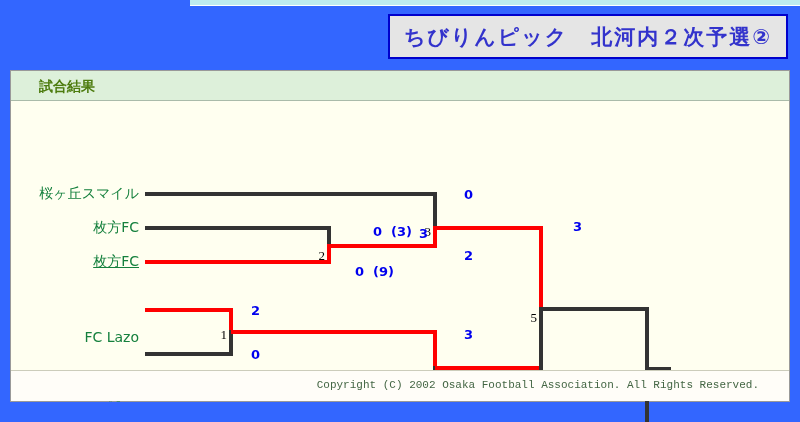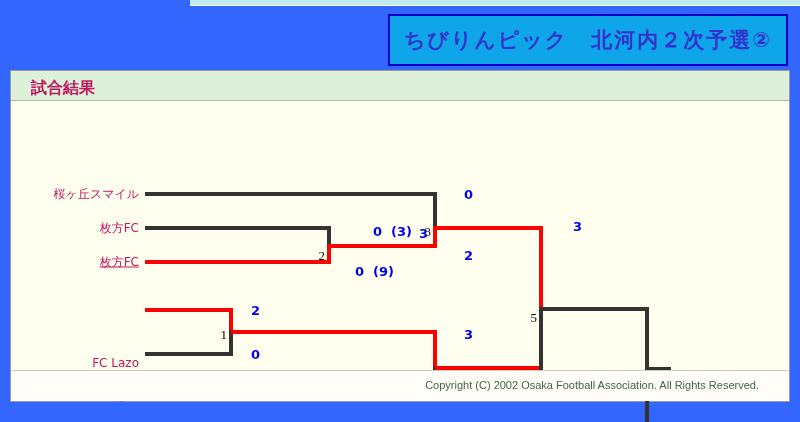--- a/index.html
+++ b/index.html
@@ -7,59 +7,59 @@
     width:800px;height:422px;
     background:#3366FF;
     font-family:"Liberation Sans","DejaVu Sans",sans-serif;
     overflow:hidden;position:relative;
   }
   #top-strip{
     position:absolute;left:190px;top:0;width:610px;height:5px;
     background:#BEEBEF;border-bottom:1px solid #FFFFFF;
   }
   #title-banner{
-    position:absolute;left:388px;top:14px;width:400px;height:52px;
-    background:#0ea5e9;border:2px solid #0000CC;
+    position:absolute;left:388px;top:14px;width:400px;height:45px;
+    background:#e5e5e5;border:2px solid #0000CC;
     display:flex;align-items:center;justify-content:center;
     box-sizing:border-box;
   }
   #title-banner .t{
     color:#3333CC;font-size:21px;font-weight:bold;letter-spacing:2px;
     white-space:pre;font-family:"DejaVu Sans",sans-serif;
   }
   #panel{
     position:absolute;left:10px;top:70px;width:780px;height:332px;
     background:#FFFFF0;border:1px solid #999999;box-sizing:border-box;
   }
   #section-header{
     position:absolute;left:0;top:0;width:778px;height:30px;
     background:#DDF0DA;border-bottom:1px solid #AABBAA;
     box-sizing:border-box;
   }
   #section-header .h{
-    position:absolute;left:20px;top:7px;
-    font-size:16px;font-weight:bold;color:#be185d;
+    position:absolute;left:28px;top:7px;
+    font-size:14px;font-weight:bold;color:#4d7c0f;
     font-family:"DejaVu Sans",sans-serif;
   }
   #bracket{
     position:absolute;left:0;top:31px;width:778px;height:269px;
     background:#FFFFF0;
   }
   #footer{
     position:absolute;left:0;bottom:0;width:778px;height:31px;
     background:#FFFDF8;border-top:1px solid #CCCCBB;box-sizing:border-box;
   }
   #footer .c{
     position:absolute;right:30px;top:8px;
     font-size:11px;color:#446644;
-    font-family:Liberation Sans, sans-serif;
+    font-family:Liberation Mono, monospace;
   }
   .team{
     position:absolute;text-align:right;
-    font-size:12px;color:#be185d;white-space:nowrap;
+    font-size:14px;color:#15803d;white-space:nowrap;
     transform:translateY(-50%);
     font-family:"DejaVu Sans",sans-serif;
   }
   .ln{position:absolute;}
   .ln.h{height:4px;}
   .ln.v{width:4px;}
   .ln.black{background:#333333;}
   .ln.red{background:#FF0000;}
   .mnum{
     position:absolute;font-size:13px;color:#000000;
@@ -88,21 +88,21 @@
   </div>
 
   <div id="bracket">
       <div class="team" style="right: 650px; top: 92px;">桜ヶ丘スマイル</div>
       <div class="ln h black" style="left: 134px; width: 290px; top: 90px;"></div>
       <div class="team" style="right: 650px; top: 126px;">枚方FC</div>
       <div class="ln h black" style="left: 134px; width: 184px; top: 124px;"></div>
       <div class="team" style="right: 650px; top: 160px; text-decoration: underline;">枚方FC</div>
       <div class="ln h red" style="left: 134px; width: 184px; top: 158px;"></div>
       <div class="ln h red" style="left: 134px; width: 86px; top: 206px;"></div>
-      <div class="team" style="right: 650px; top: 261px;">FC Lazo</div>
+      <div class="team" style="right: 650px; top: 235px;">FC Lazo</div>
       <div class="ln h black" style="left: 134px; width: 86px; top: 250px;"></div>
       <div class="team" style="right: 650px; top: 294px;">梶FC</div>
       <div class="ln h black" style="left: 134px; width: 290px; top: 292px;"></div>
       <div class="team" style="right: 650px; top: 328px;">1位リーグ2位</div>
       <div class="ln v black" style="left: 316px; top: 124px; height: 22px;"></div>
       <div class="ln v red" style="left: 316px; top: 142px; height: 20px;"></div>
       <div class="ln h red" style="left: 318px; width: 106px; top: 142px;"></div>
       <div class="ln v black" style="left: 422px; top: 90px; height: 38px;"></div>
       <div class="ln v red" style="left: 422px; top: 124px; height: 22px;"></div>
       <div class="ln h red" style="left: 424px; width: 106px; top: 124px;"></div>

